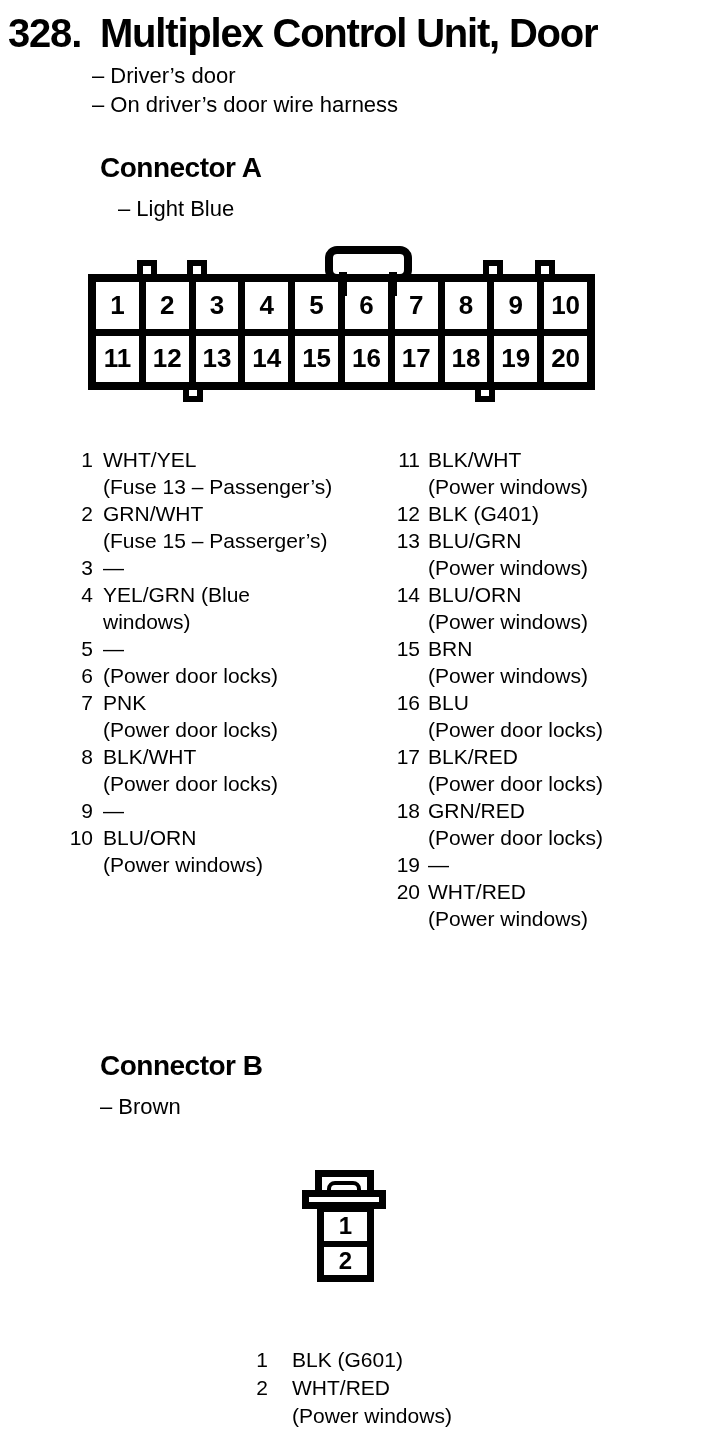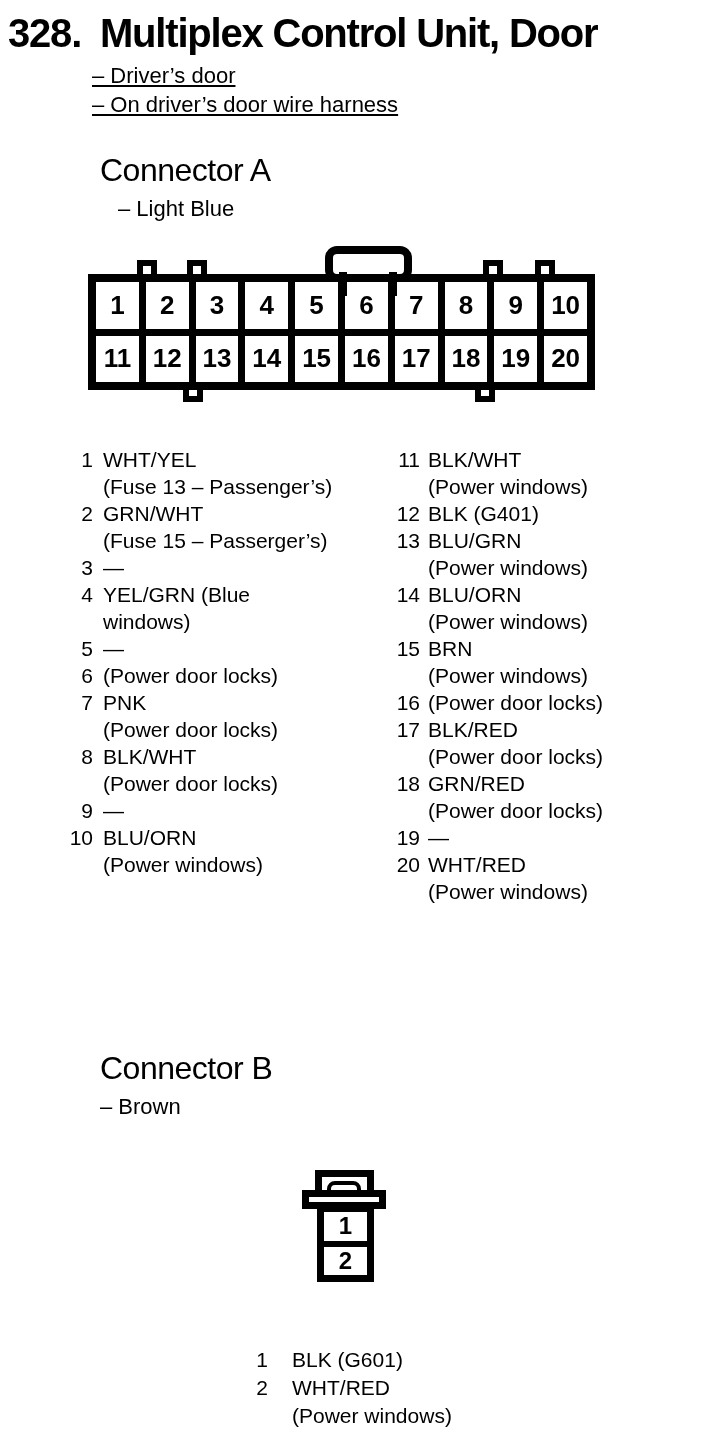--- a/index.html
+++ b/index.html
@@ -6,22 +6,22 @@
   body {
     width:704px; height:1438px; position:relative;
     background:#ffffff; color:#000000;
     font-family:"Liberation Sans", sans-serif;
     overflow:hidden;
   }
   
   .title-row { position:absolute; left:8px; top:10px; display:flex;
     font-weight:bold; font-size:40px; letter-spacing:-1.2px; line-height:46px; white-space:nowrap; }
   .title-num { width:92px; flex:0 0 92px; }
-  .notes { position:absolute; left:92px; top:62px; font-size:22px; line-height:28.5px;text-decoration:underline; }
-  .h2 { position:absolute; left:100px; font-weight:normal; font-size:32px; letter-spacing:-0.5px; white-space:nowrap; }
+  .notes { position:absolute; left:92px; top:62px; font-size:22px; line-height:28.5px; }
+  .h2 { position:absolute; left:100px; font-weight:bold; font-size:28px; letter-spacing:-0.5px; white-space:nowrap; }
   #connA-heading { top:152px; }
   #connA-color   { top:196px;margin-left:18px; }
   #connB-heading { top:1050px; }
   #connB-color   { top:1094px; }
   .color-note { position:absolute; left:100px; font-size:22px; white-space:nowrap; }
 
   
   #connA-diagram { position:absolute; left:88px; top:244px; width:509px; height:162px; }
   .boxA { position:absolute; left:0; top:30px; width:507px; height:116px;
     background:#000; border:8px solid #000; box-sizing:border-box;
@@ -217,20 +217,21 @@
     <div class="pin-entry">
       <span class="pin-num">15</span>
       <span class="pin-txt">
         <span class="pin-line">BRN</span>
         <span class="pin-line">(Power windows)</span>
       </span>
     </div>
     <div class="pin-entry">
       <span class="pin-num">16</span>
       <span class="pin-txt">
+        <span class="pin-line">BLU</span>
         <span class="pin-line">(Power door locks)</span>
       </span>
     </div>
     <div class="pin-entry">
       <span class="pin-num">17</span>
       <span class="pin-txt">
         <span class="pin-line">BLK/RED</span>
         <span class="pin-line">(Power door locks)</span>
       </span>
     </div>

